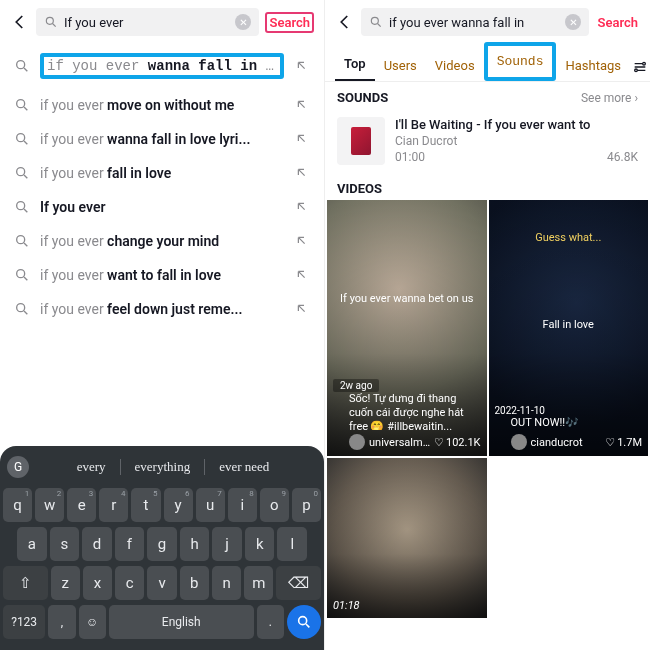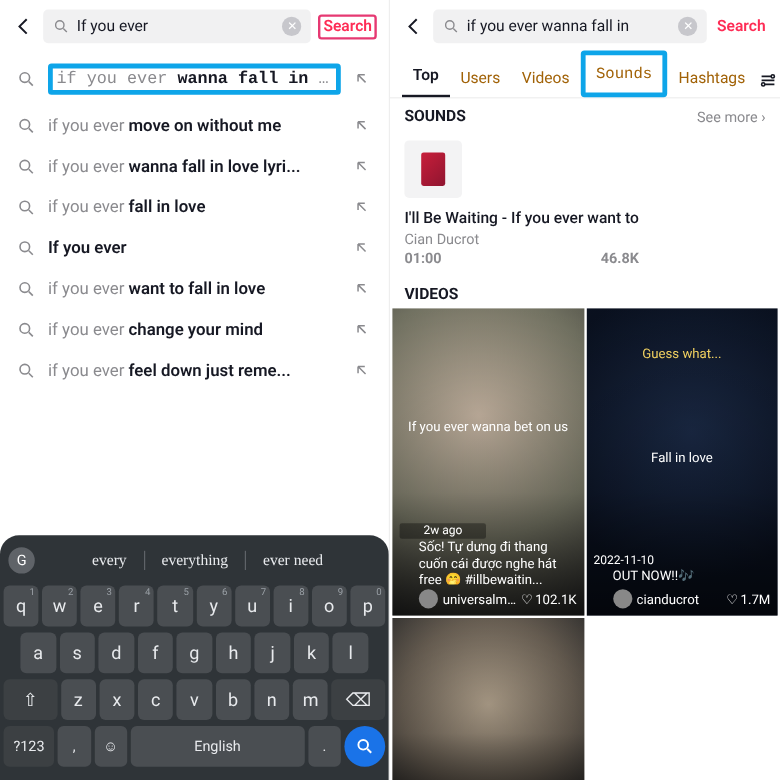--- a/index.html
+++ b/index.html
@@ -43,32 +43,32 @@
   .kb-bot .key { font-size:12px; }
 
   
   .tabs { display:flex; align-items:flex-end; padding:0 10px; border-bottom:1px solid #eee; font-size:13px; gap:0; }
   .tab { padding:8px 9px; color:#a16207; }
   .tab.active { color:#161823; font-weight:600; border-bottom:2px solid #161823; }
   .filter { margin-left:auto; color:#161823; font-size:14px; padding:6px 2px; }
   .sect { padding:8px 12px 4px; }
   .sect-hdr { display:flex; align-items:center; justify-content:space-between; font-size:13px; font-weight:700; }
   .seemore { font-size:12px; color:#8a8a8e; font-weight:400; }
-  .sound { display:flex; gap:10px; padding:8px 12px; align-items:flex-start;flex-direction:column; }
+  .sound { display:flex; gap:10px; padding:8px 12px; align-items:flex-start; }
   .sound-cover { width:48px; height:48px; background:#f3f3f4; border-radius:4px; position:relative; overflow:hidden; }
   .sound-cover::after { content:""; position:absolute; inset:10px 14px; background:linear-gradient(135deg,#c81e3a,#8f1530); border-radius:2px; }
   .sound-info { flex:1; font-size:12px; color:#8a8a8e; }
   .sound-info .t { color:#161823; font-size:13px; font-weight:500; margin-bottom:2px; }
-  .sound-info .row2 { display:flex; justify-content:space-between; margin-top:2px;font-weight:bold; }
+  .sound-info .row2 { display:flex; justify-content:space-between; margin-top:2px; }
   .vgrid { display:flex; flex-wrap:wrap; gap:2px; padding:0 2px; }
   .vcard { width:calc(50% - 1px); height:256px; background:#2b2b2b; position:relative; color:#fff; font-size:11px; overflow:hidden; }
   .vcard.v3 { height:160px;font-style:italic; }
   .vcard .dim { position:absolute; inset:0; background:linear-gradient(180deg,rgba(0,0,0,0.05) 0%,rgba(0,0,0,0.15) 60%,rgba(0,0,0,0.65) 100%); }
   .vcard .meta { position:absolute; left:6px; right:6px; bottom:6px;margin-left:16px; }
-  .vcard .ago { position:absolute; left:6px; bottom:64px; font-size:10px; background:rgba(0,0,0,0.35); padding:1px 20px; border-radius:2px; }
+  .vcard .ago { position:absolute; left:6px; bottom:64px; font-size:10px; background:rgba(0,0,0,0.35); padding:1px 7px; border-radius:2px; }
   .vcard .cap { font-size:11px; line-height:1.25; margin-bottom:4px; max-height:38px; overflow:hidden; }
   .vcard .bar { display:flex; align-items:center; gap:4px; }
   .vcard .av { width:16px; height:16px; border-radius:50%; background:#888; }
   .vcard .un { flex:1; white-space:nowrap; overflow:hidden; text-overflow:ellipsis; }
   .vcard .hc { display:flex; align-items:center; gap:2px; }
   .vcard .date { position:absolute; left:6px; bottom:40px; font-size:10px; }
   .vcard .center { position:absolute; top:40%; left:0; right:0; text-align:center; font-size:11px; color:#f0d060; }
   .vcard .center2 { position:absolute; top:46%; left:0; right:0; text-align:center; font-size:11px; }
   .vcard .ts { position:absolute; left:6px; bottom:6px; font-size:11px; }
   
@@ -159,33 +159,33 @@
             <svg width="15" height="15" viewBox="0 0 24 24" fill="none" stroke="#8a8a8e" stroke-width="2">
               <path d="M17 17L7 7M7 7v9M7 7h9"></path>
             </svg>
           </span>
         </div>
         <div class="sug">
           <svg class="mag" width="15" height="15" viewBox="0 0 24 24" fill="none" stroke="#8a8a8e" stroke-width="2">
             <circle cx="10" cy="10" r="6"></circle>
             <path d="M20 20l-5-5"></path>
           </svg>
+          <span class="txt">if you ever <b>change your mind</b></span>
+          <span class="ar">
+            <svg width="15" height="15" viewBox="0 0 24 24" fill="none" stroke="#8a8a8e" stroke-width="2">
+              <path d="M17 17L7 7M7 7v9M7 7h9"></path>
+            </svg>
+          </span>
+        </div>
+        <div class="sug">
+          <svg class="mag" width="15" height="15" viewBox="0 0 24 24" fill="none" stroke="#8a8a8e" stroke-width="2">
+            <circle cx="10" cy="10" r="6"></circle>
+            <path d="M20 20l-5-5"></path>
+          </svg>
           <span class="txt">if you ever <b>want to fall in love</b></span>
-          <span class="ar">
-            <svg width="15" height="15" viewBox="0 0 24 24" fill="none" stroke="#8a8a8e" stroke-width="2">
-              <path d="M17 17L7 7M7 7v9M7 7h9"></path>
-            </svg>
-          </span>
-        </div>
-        <div class="sug">
-          <svg class="mag" width="15" height="15" viewBox="0 0 24 24" fill="none" stroke="#8a8a8e" stroke-width="2">
-            <circle cx="10" cy="10" r="6"></circle>
-            <path d="M20 20l-5-5"></path>
-          </svg>
-          <span class="txt">if you ever <b>change your mind</b></span>
           <span class="ar">
             <svg width="15" height="15" viewBox="0 0 24 24" fill="none" stroke="#8a8a8e" stroke-width="2">
               <path d="M17 17L7 7M7 7v9M7 7h9"></path>
             </svg>
           </span>
         </div>
         <div class="sug">
           <svg class="mag" width="15" height="15" viewBox="0 0 24 24" fill="none" stroke="#8a8a8e" stroke-width="2">
             <circle cx="10" cy="10" r="6"></circle>
             <path d="M20 20l-5-5"></path>

